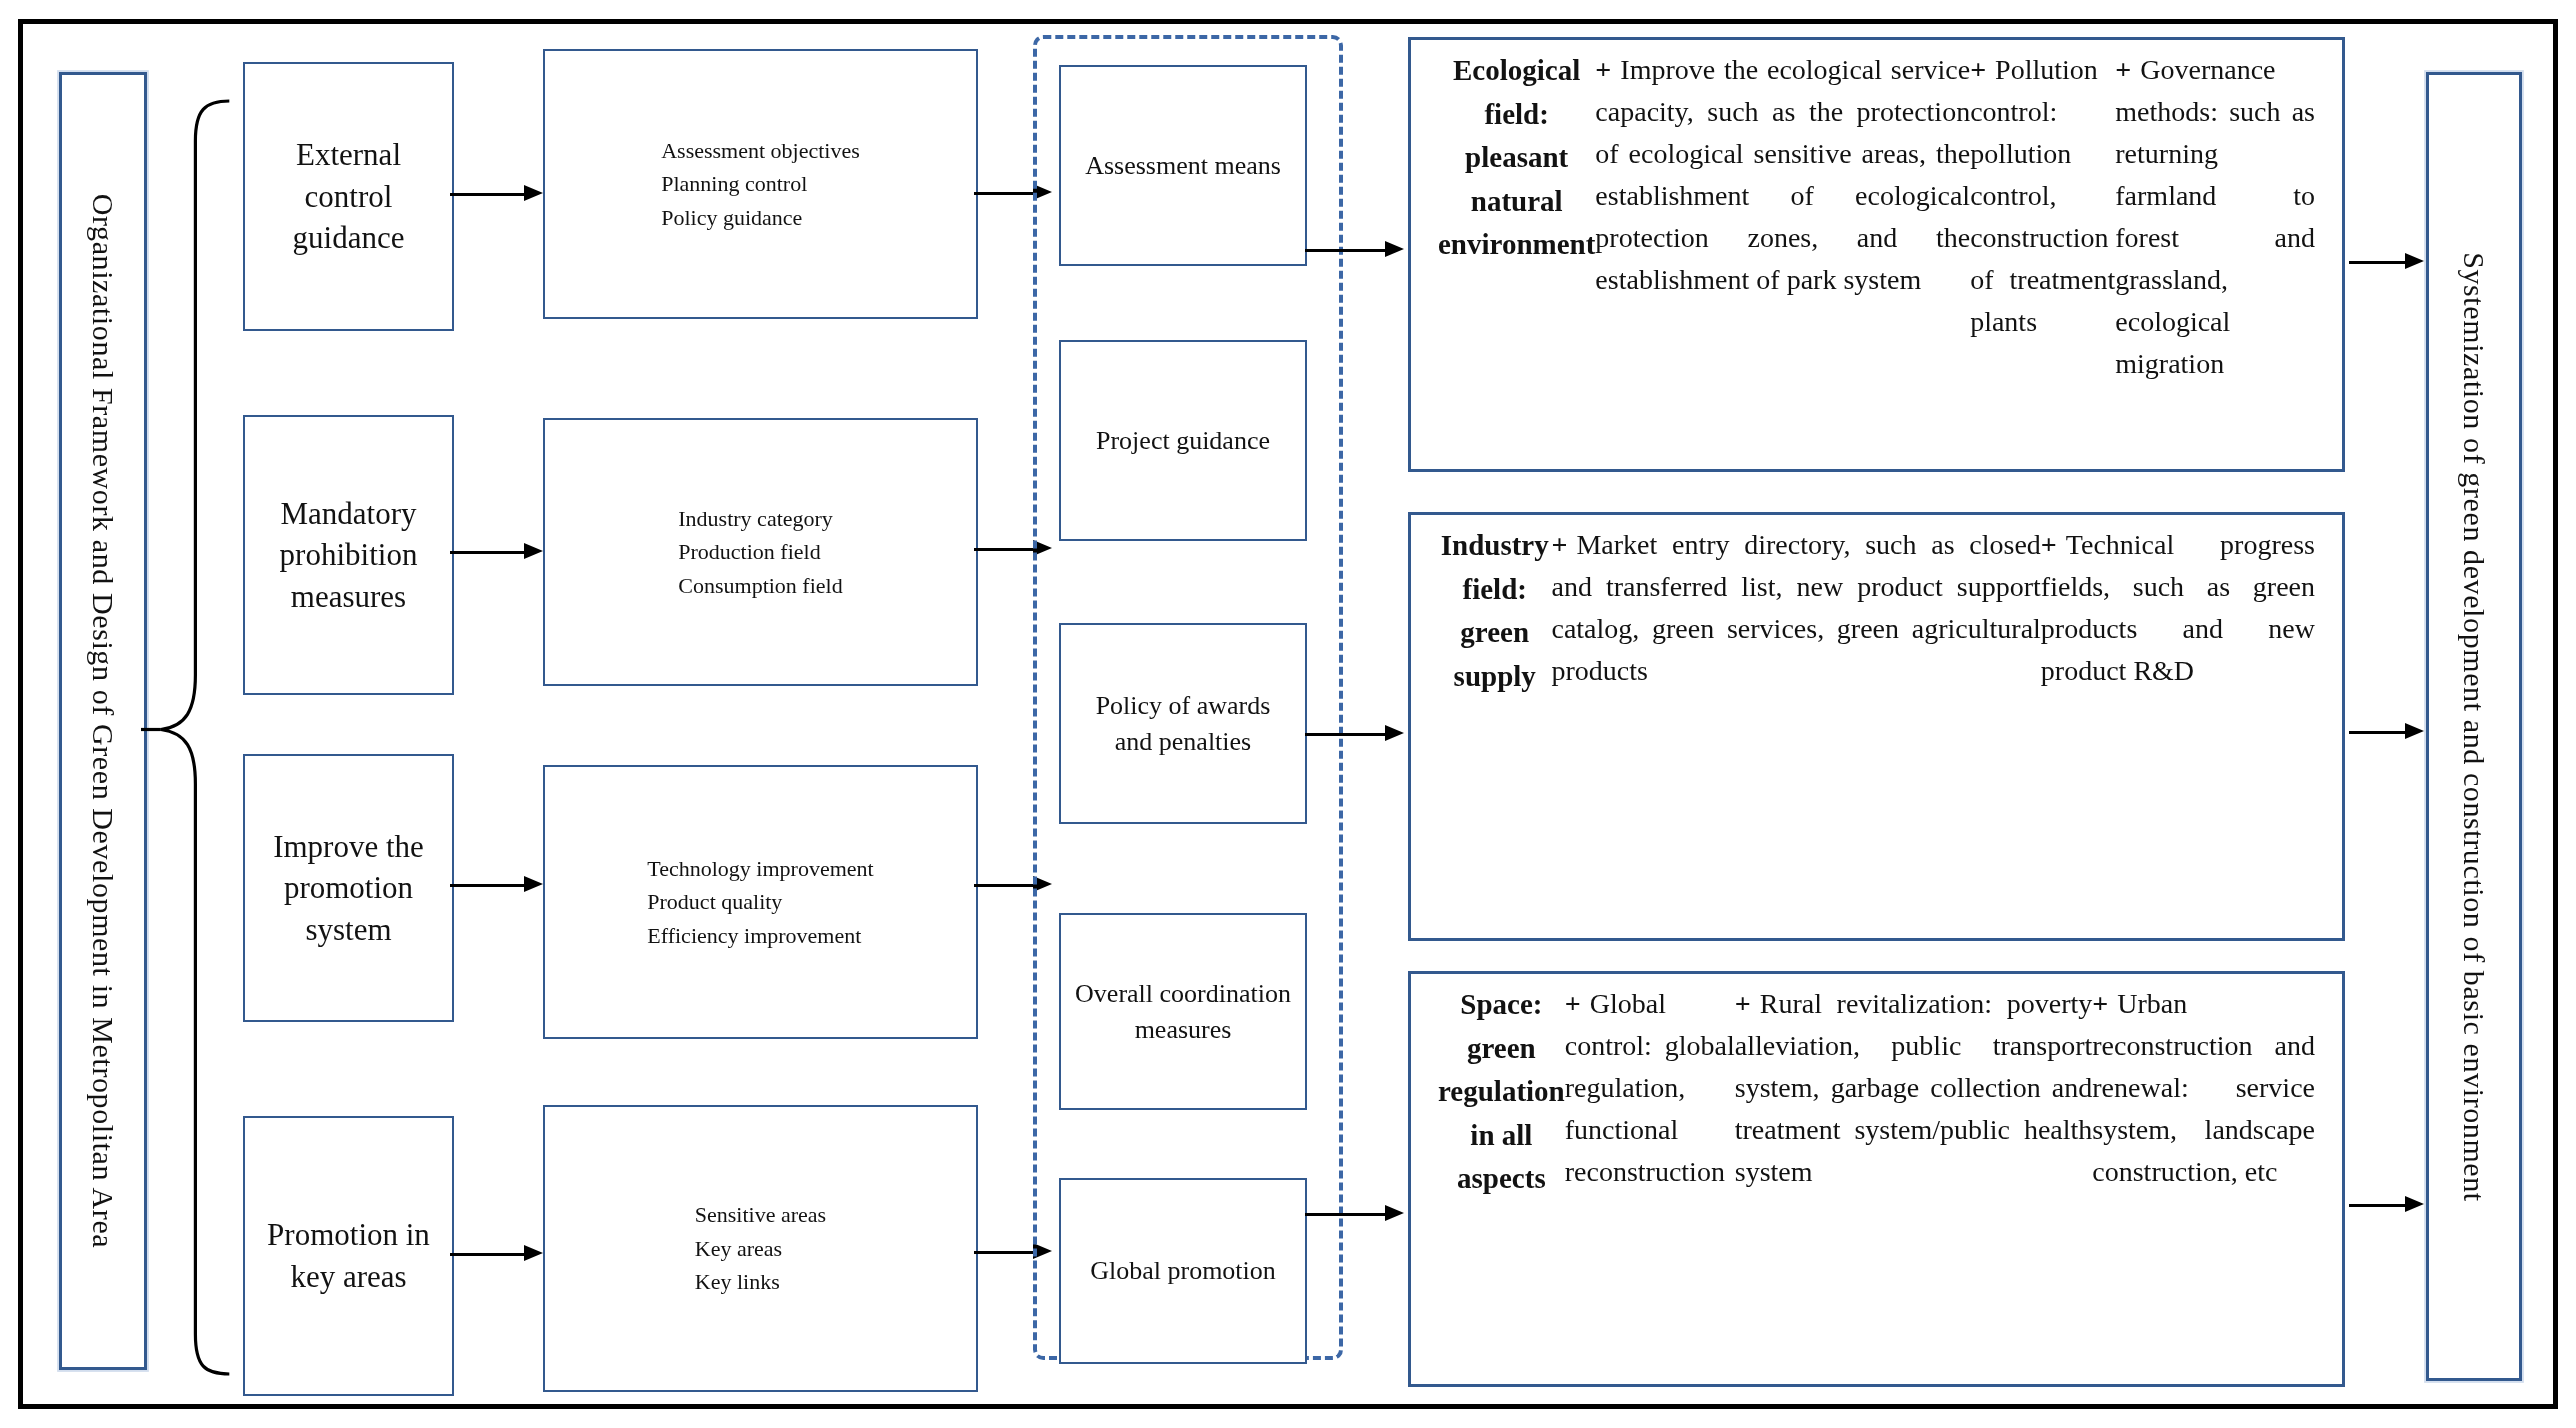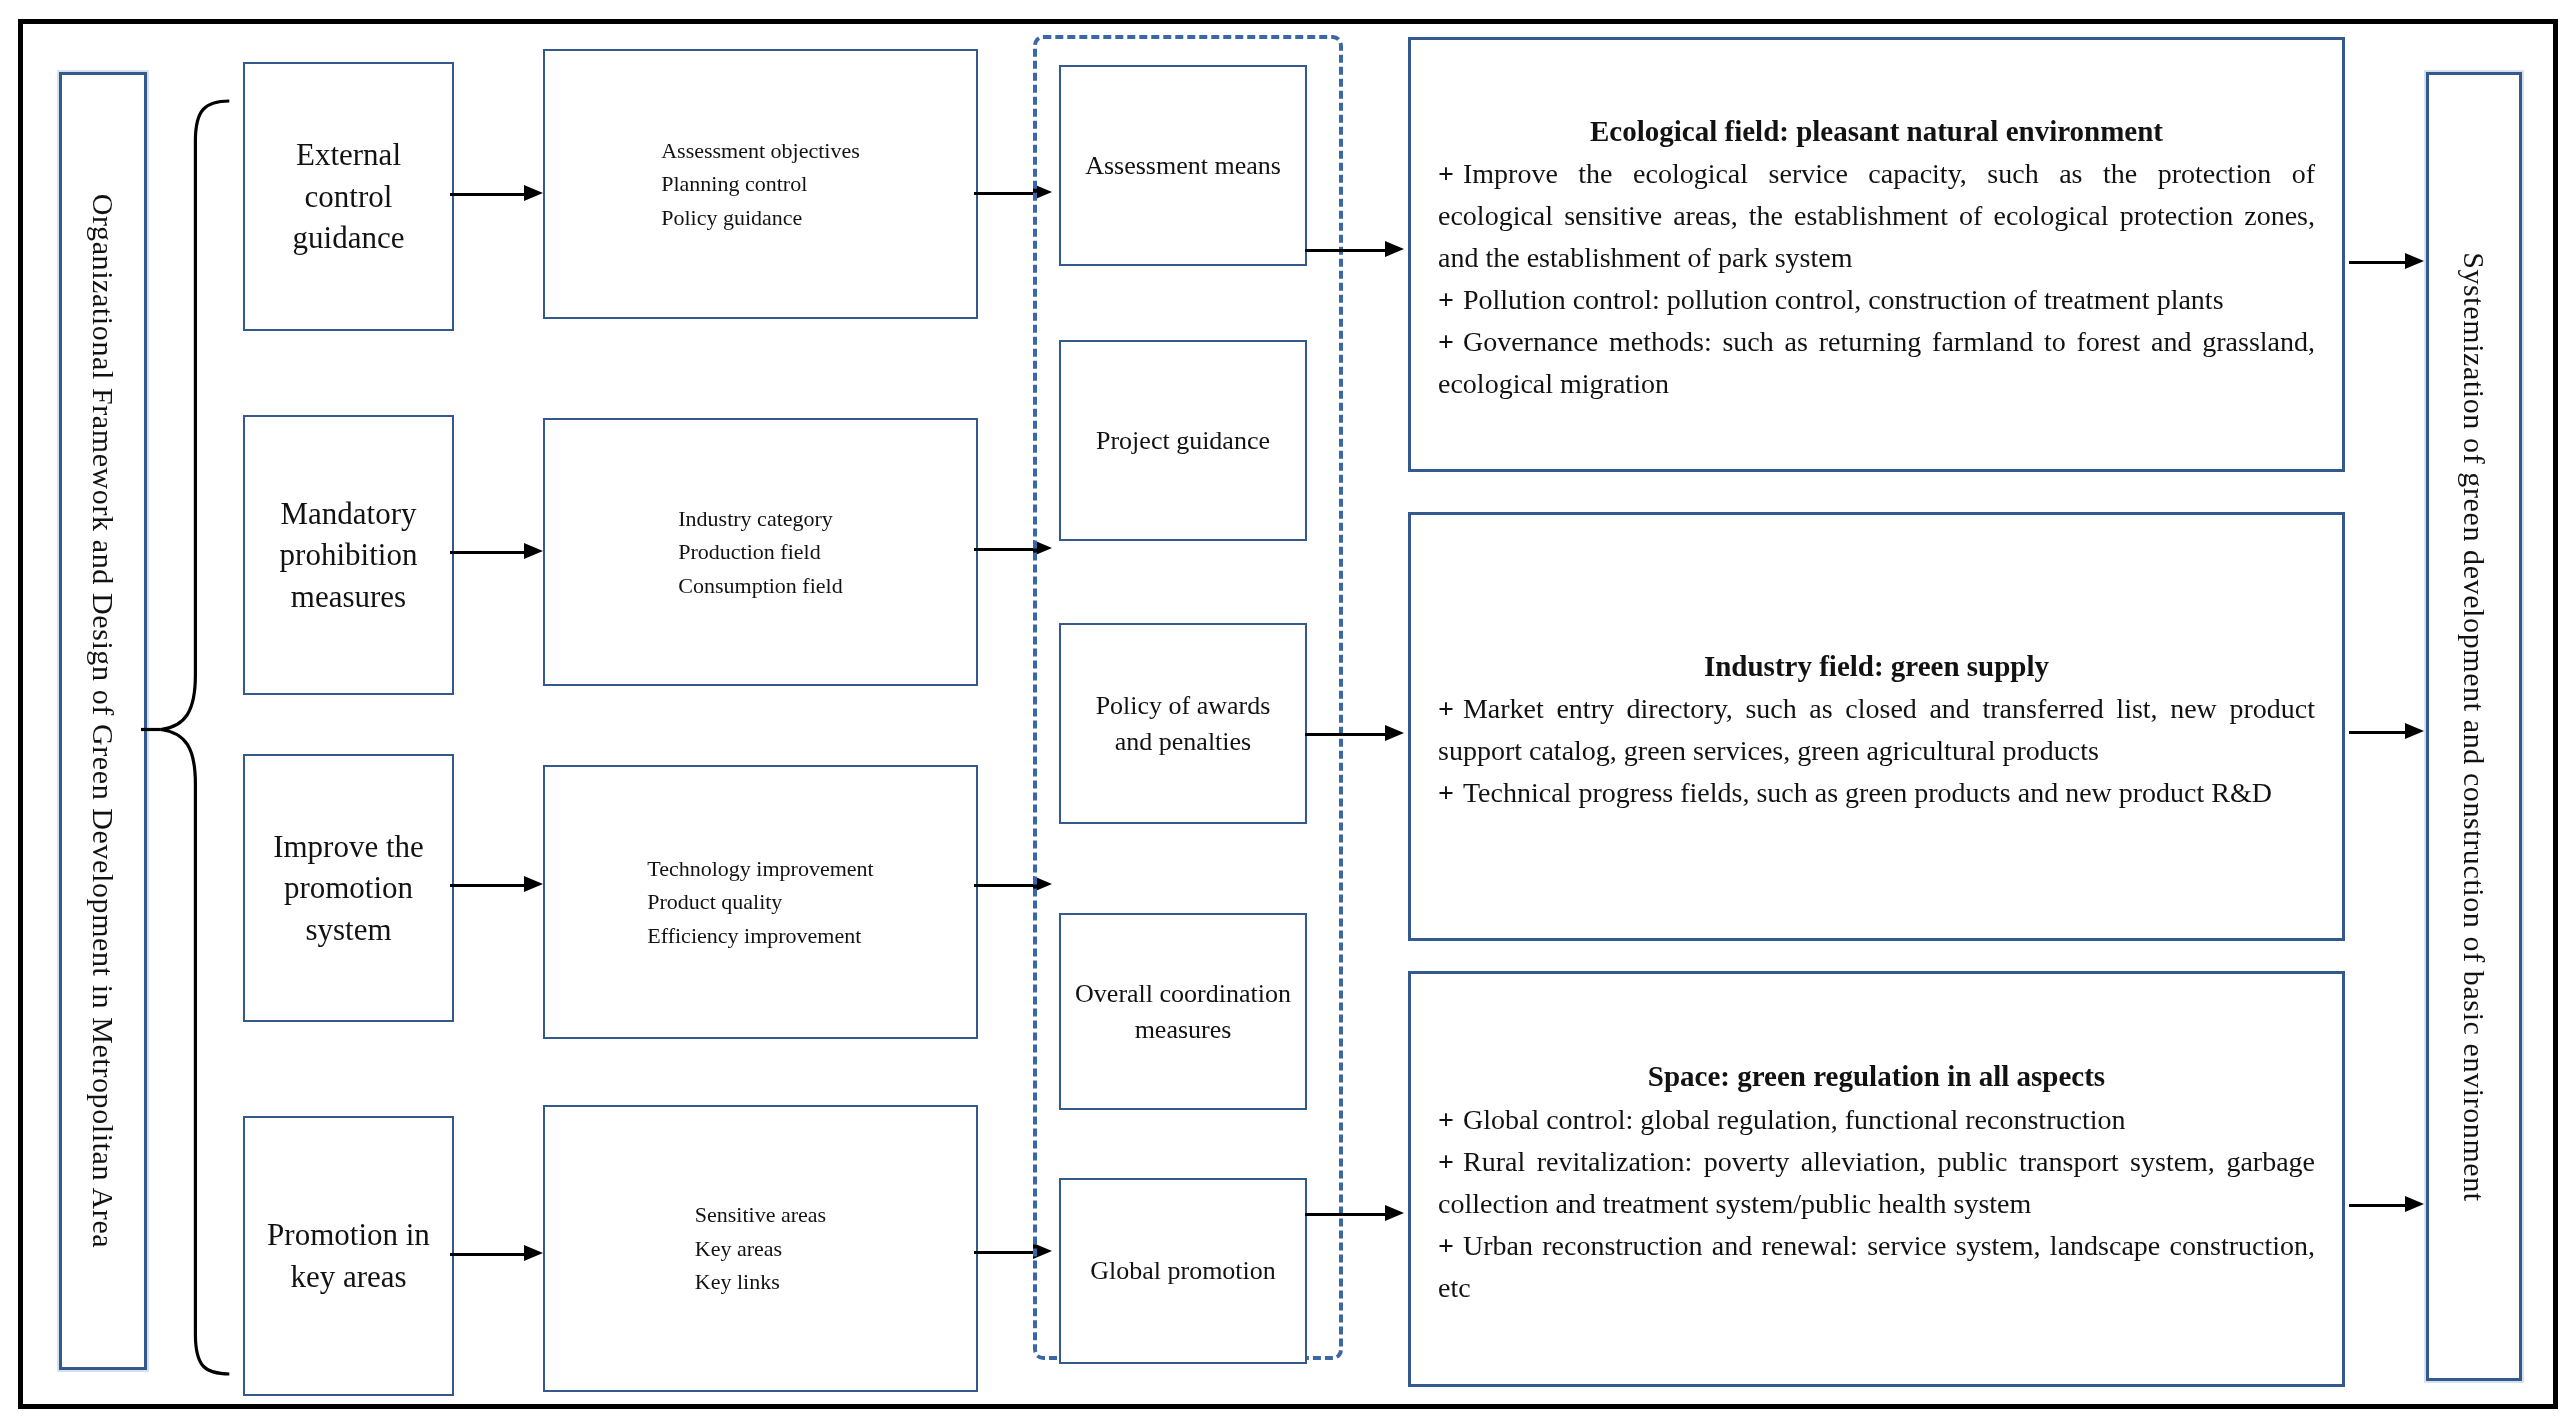--- a/index.html
+++ b/index.html
@@ -27,21 +27,21 @@
   }
   .box{
     position:absolute;border:2.6px solid var(--box-border);background:#fff;
     display:flex;align-items:center;justify-content:center;text-align:center;
   }
   .col1-label{font-size:31px;line-height:1.34;padding:0 16.7px;}
   .col2-lines{text-align:left;font-size:22px;line-height:1.52;}
   .mid-label{font-size:26px;line-height:1.36;padding:0 13px;}
   .rbox{
     position:absolute;border:3.2px solid var(--box-border);background:#fff;
-    display:flex;flex-direction:column;justify-content:center;
+    display:flex;flex-direction:row;justify-content:center;
     padding:9px 27px 3px 27px;box-sizing:border-box;
     font-size:28px;line-height:1.5;
   }
   .rbox-title{font-weight:bold;text-align:center;font-size:29px;}
   .bullet{text-align:justify;}
   .plus{font-weight:bold;margin-right:9px;}
   .dashedgroup{
     position:absolute;border:4.5px dashed var(--dashed-border);
     border-radius:10.3px;background:transparent;
   }

